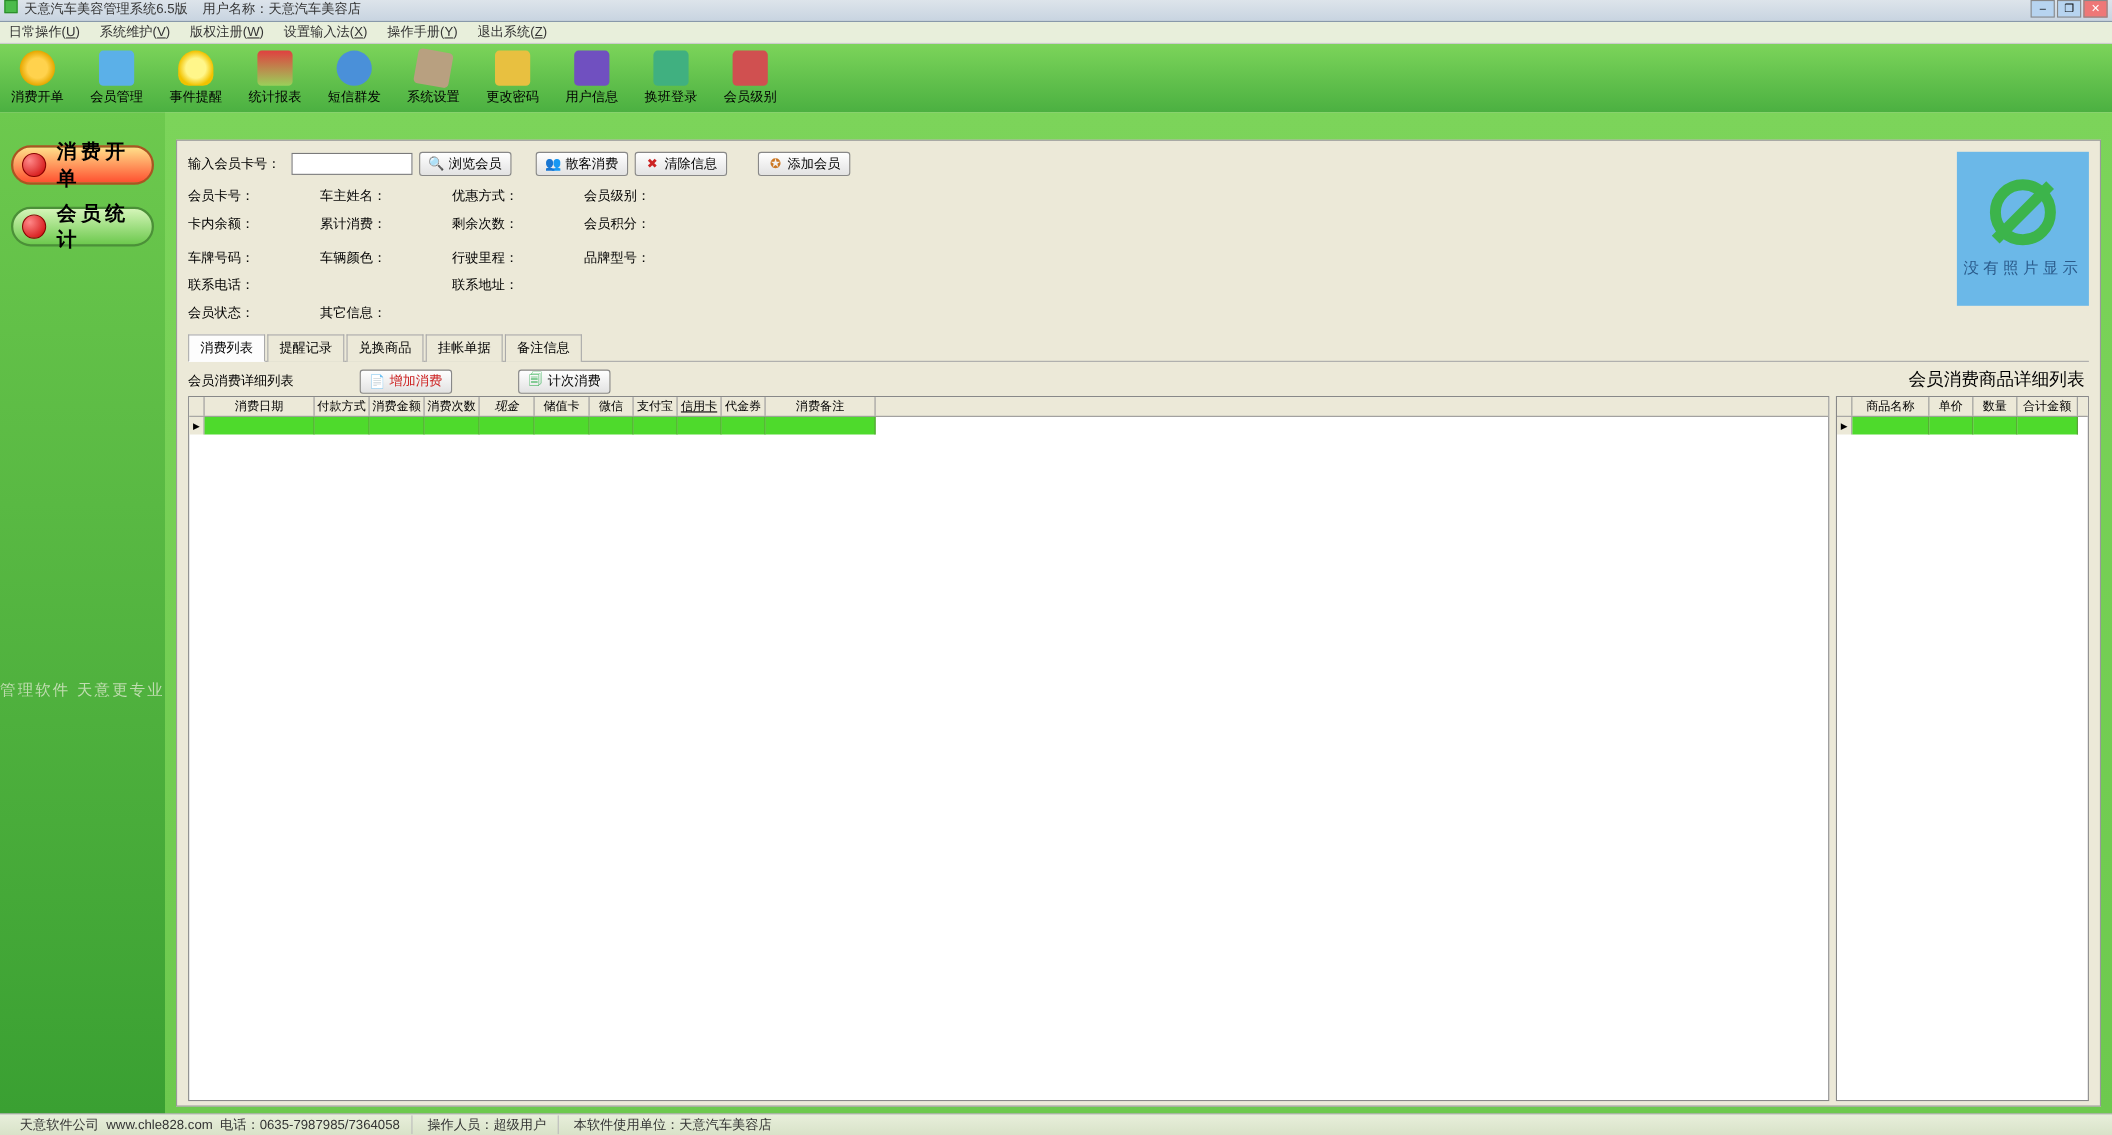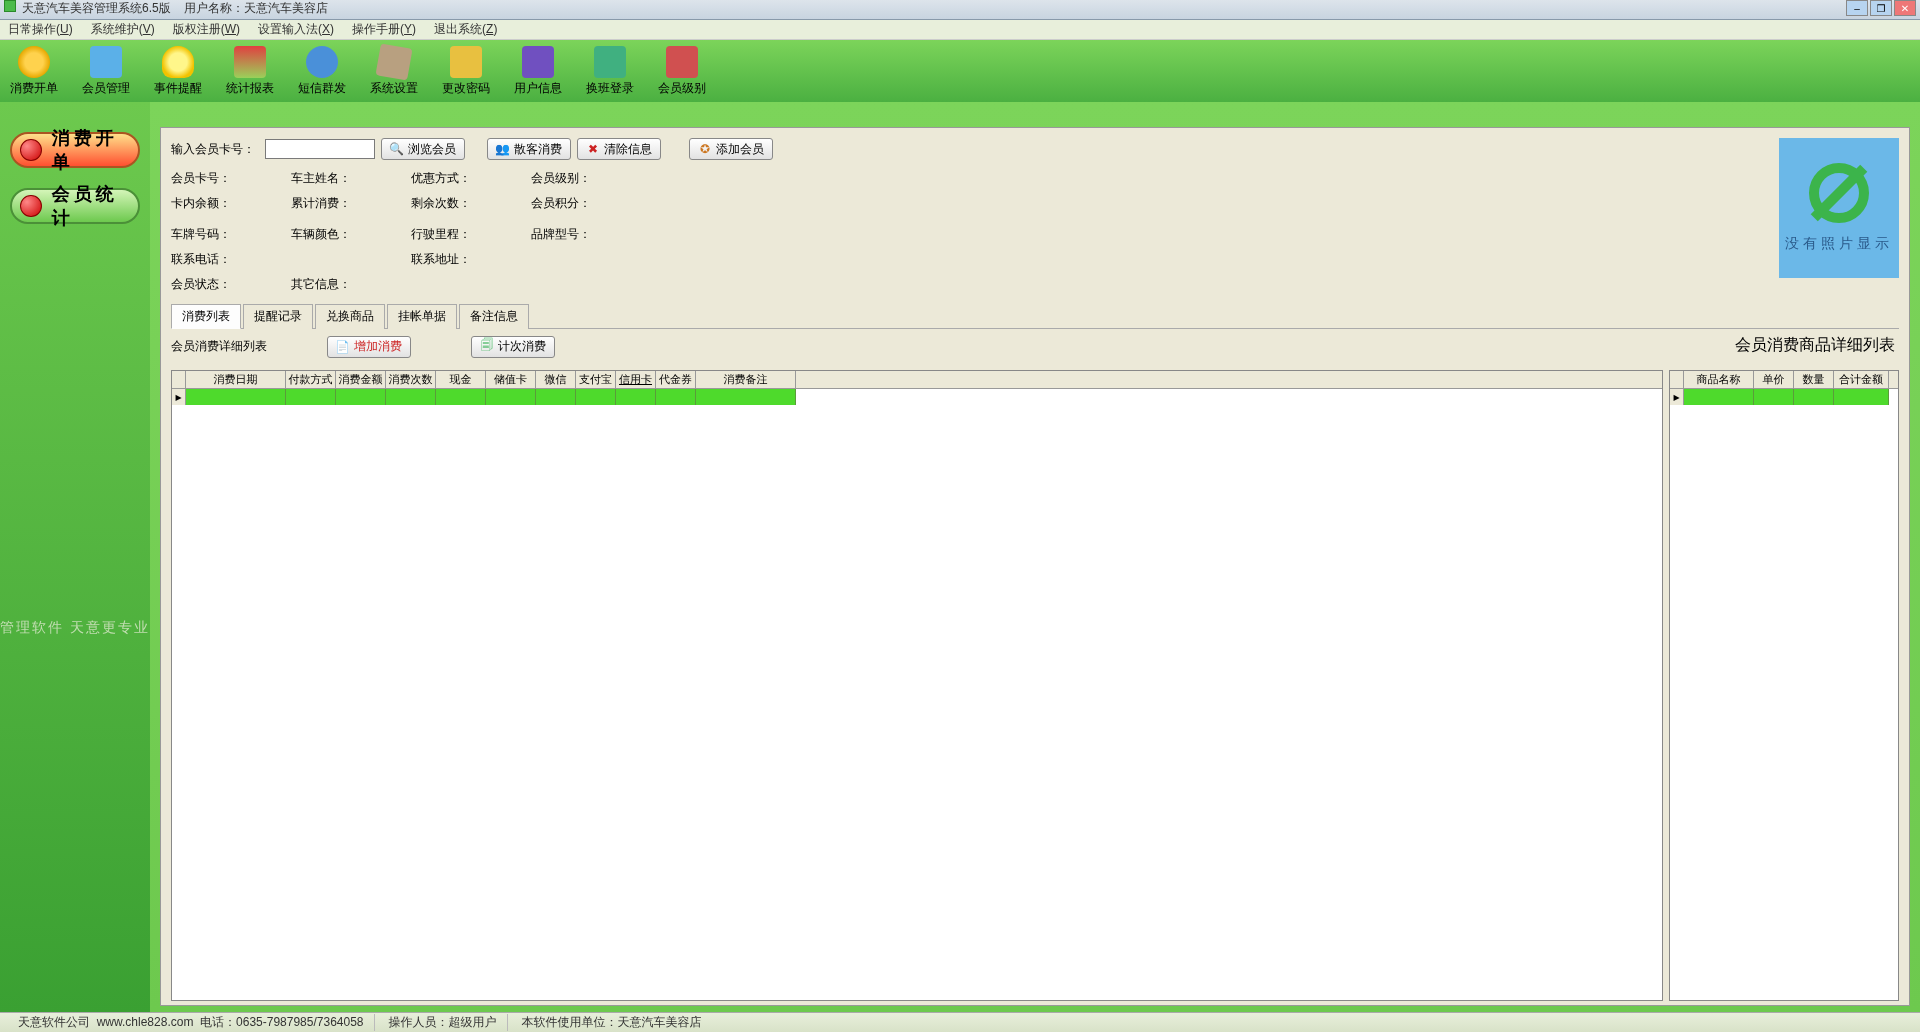--- a/index.html
+++ b/index.html
@@ -47,21 +47,21 @@
 
 .photo-box { position: absolute; right: 10px; top: 10px; width: 120px; height: 140px; background: #6bb8e8; display: flex; flex-direction: column; align-items: center; justify-content: center; }
 .photo-box .no-symbol { width: 60px; height: 60px; border-radius: 50%; border: 10px solid #3cb44b; position: relative; margin-bottom: 12px; }
 .photo-box .no-symbol::after { content: ""; position: absolute; width: 70px; height: 10px; background: #3cb44b; top: 50%; left: 50%; transform: translate(-50%, -50%) rotate(-45deg); }
 .photo-box .no-text { color: #2a5a8a; font-size: 14px; letter-spacing: 4px; }
 
 .tabs { display: flex; gap: 2px; border-bottom: 1px solid #aaa; }
 .tab { padding: 3px 10px; font-size: 12px; border: 1px solid #aaa; border-bottom: none; background: #ece9d8; cursor: pointer; position: relative; top: 1px; }
 .tab.active { background: #fdfdfd; border-bottom: 1px solid #fdfdfd; }
 
-.list-header-row { display: flex; align-items: center; margin-top: 6px; margin-bottom: 12px; }
+.list-header-row { display: flex; align-items: center; margin-top: 6px; margin-bottom: 2px; }
 .list-title { font-size: 12px; color: #000; margin-right: 60px; }
 .list-btn { margin-right: 60px; }
 
 .tables-wrap { display: flex; flex: 1; gap: 6px; min-height: 0; }
 .table-box { border: 1px solid #888; background: #fff; display: flex; flex-direction: column; min-height: 0; }
 .table-box.left { flex: 1; }
 .table-box.right { width: 230px; }
 .thead { display: flex; background: #ece9d8; border-bottom: 1px solid #999; height: 18px; }
 .th { border-right: 1px solid #999; font-size: 11px; display: flex; align-items: center; justify-content: center; color: #000; }
 .tbody-row { display: flex; height: 16px; }
@@ -249,21 +249,21 @@
       </div>
 
       <div class="tables-wrap">
         <div class="table-box left">
           <div class="thead" id="thead-left">
               <div class="th" style="width:14px"></div>
               <div class="th" style="width: 100px;">消费日期</div>
               <div class="th" style="width: 50px;">付款方式</div>
               <div class="th" style="width: 50px;">消费金额</div>
               <div class="th" style="width: 50px;">消费次数</div>
-              <div class="th" style="width: 50px;">现金</div>
+              <div class="th" style="width: 50px; font-style: italic;">现金</div>
               <div class="th" style="width: 50px;">储值卡</div>
               <div class="th" style="width: 40px;">微信</div>
               <div class="th" style="width: 40px;">支付宝</div>
               <div class="th" style="width: 40px; text-decoration: underline;">信用卡</div>
               <div class="th" style="width: 40px;">代金券</div>
               <div class="th" style="width: 100px;">消费备注</div>
             </div>
           <div class="tbody-row" id="trow-left">
               <div class="row-marker"></div>
               <div class="td" style="width: 100px;"></div>

